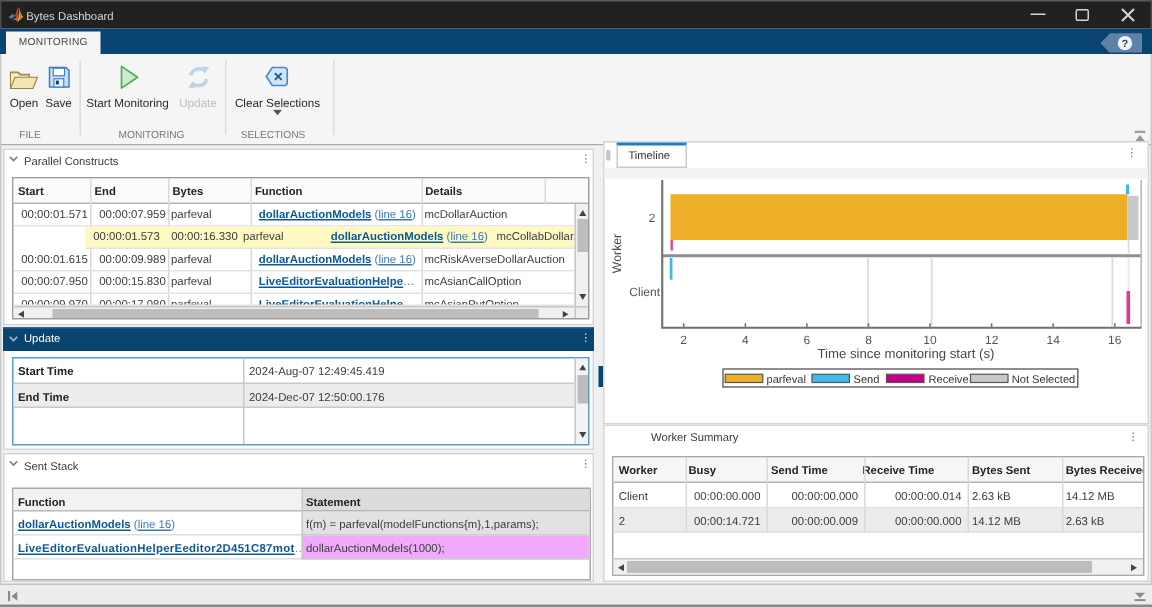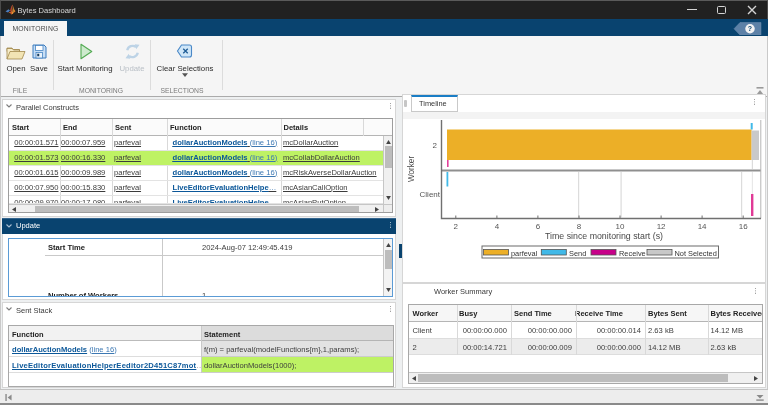--- a/index.html
+++ b/index.html
@@ -19,31 +19,31 @@
 .tlabel{top:64px;font-size:7.8px;color:#2b2b2b;text-align:center;}
 .glabel{top:87px;font-size:6.8px;color:#7a7a7a;text-align:center;}
 
 .panel{background:#ffffff;border:1px solid #d6d6d6;}
 .phead{font-size:7.5px;color:#3a3a3a;}
 .dots{color:#555;font-size:7px;letter-spacing:0;}
 .b{font-weight:bold;}
 .hcell{font-size:7.5px;color:#222;white-space:nowrap;}
 .vline{position:absolute;width:1px;background:#d9d9d9;}
 .pcrow{position:absolute;left:0;width:374px;height:15px;border-bottom:1px solid #e3e3e3;font-size:7.6px;color:#3c3c3c;overflow:hidden;}
-.pcrow.sel{background:#bef264;}
-.pcrow > span{position:absolute;top:1.5px;text-decoration:underline;}
+.pcrow.sel{background:#fef9c3;margin-left:48px;}
+.pcrow > span{position:absolute;top:1.5px;}
 .c1{left:0;width:49.5px;text-align:right;}
-.c2{left:52px;width:49.5px;}
+.c2{left:52px;width:49.5px;text-align:right;}
 .c3{left:105px;}
 .c4{left:163.5px;width:107px;white-space:nowrap;}
 .c5{left:274px;}
 .lk{color:#0b5799;font-weight:bold;text-decoration:underline;}
 .lk2{color:#3c78b3;text-decoration:underline;}
 .ln{color:#3c78b3;}
-.srow{position:absolute;left:0;width:374px;border-bottom:1px solid #c9c9c9;font-size:7.6px;overflow:hidden;margin-left:36px;}
+.srow{position:absolute;left:0;width:374px;border-bottom:1px solid #c9c9c9;font-size:7.6px;overflow:hidden;}
 .sl{position:absolute;left:3px;top:4px;font-weight:bold;color:#222;}
 .sv{position:absolute;left:157px;top:4px;color:#3c3c3c;}
 .wsrow{position:absolute;left:0;width:353px;height:16.5px;border-bottom:1px solid #ddd;font-size:7.6px;color:#3c3c3c;overflow:hidden;}
 .wsrow > span{position:absolute;top:4px;}
 .w1{left:3.5px;}
 .w2{left:50px;width:48px;text-align:right;}
 .w3{left:105px;width:58px;text-align:right;}
 .w4{left:170px;width:62px;text-align:right;}
 .w5{left:239px;}
 .w6{left:301.5px;}
@@ -135,21 +135,21 @@
 <svg class="abs" style="left:6px;top:104px" width="6" height="4" viewBox="0 0 6 4">
     <path d="M0.5 0.5 L3 3 L5.5 0.5" stroke="#7d7d7d" stroke-width="1.1" fill="none"></path>
   </svg>
 <div class="abs phead" style="left:16px;top:103px">Parallel Constructs</div>
 <div class="abs dots" style="left:387px;top:102px">⋮</div>
 
 <div class="abs" id="pctable" style="left:8px;top:118px;width:385px;height:95px;border:1px solid #9d9d9d;background:#fff;overflow:hidden">
  <div class="abs hrow" style="left:0;top:0;width:383px;height:17px;background:#fbfbfb;border-bottom:1px solid #b5b5b5"></div>
  <div class="abs hcell b" style="left:3px;top:4px">Start</div>
  <div class="abs hcell b" style="left:54px;top:4px">End</div>
- <div class="abs hcell b" style="left:106px;top:4px">Sent</div>
+ <div class="abs hcell b" style="left:106px;top:4px">Bytes</div>
  <div class="abs hcell b" style="left:161px;top:4px">Function</div>
  <div class="abs hcell b" style="left:274.5px;top:4px">Details</div>
 
  <div class="abs vline" style="left:51px;top:0;height:85px"></div>
  <div class="abs vline" style="left:103px;top:0;height:85px"></div>
  <div class="abs vline" style="left:157.5px;top:0;height:85px"></div>
  <div class="abs vline" style="left:271.5px;top:0;height:85px"></div>
  <div class="abs vline" style="left:354px;top:0;height:17px"></div>
 
  <div class="pcrow" style="top:17px">
@@ -214,23 +214,23 @@
     <path d="M0.5 0.5 L3 3 L5.5 0.5" stroke="#a9bdd1" stroke-width="1.1" fill="none"></path>
   </svg>
 <div class="abs phead" style="left:16px;top:221px;color:#ffffff">Update</div>
 <div class="abs dots" style="left:387px;top:221px;color:#fff">⋮</div>
 
 <div class="abs" style="left:8px;top:238px;width:385px;height:59px;border:1px solid #5b9bd5;background:#fff;overflow:hidden">
  <div class="srow" style="top:0;height:17px">
       <span class="sl">Start Time</span>
       <span class="sv">2024-Aug-07 12:49:45.419</span>
     </div>
- <div class="srow" style="top:48.5px;height:10.5px;border-bottom:none">
-      <span class="sl" style="top:3px">Number of Workers</span>
-      <span class="sv" style="top:3px">1</span>
+ <div class="srow" style="top:17px;height:16px;background:#ececec">
+      <span class="sl">End Time</span>
+      <span class="sv">2024-Dec-07 12:50:00.176</span>
     </div>
  <div class="abs" style="left:153px;top:0;width:1px;height:57px;background:#c9c9c9"></div>
 
  <div class="abs" style="left:374px;top:0;width:9px;height:57px;background:#f3f3f3;border-left:1px solid #c6c6c6"></div>
  <svg class="abs" style="left:376.5px;top:4px" width="5" height="4" viewBox="0 0 6 5">
       <path d="M3 0 L6 5 H0 Z" fill="#444"></path>
     </svg>
  <div class="abs" style="left:375.5px;top:11px;width:7px;height:19px;background:#bdbdbd"></div>
  <svg class="abs" style="left:376.5px;top:49px" width="5" height="4" viewBox="0 0 6 5">
       <path d="M3 5 L6 0 H0 Z" fill="#444"></path>
@@ -245,21 +245,21 @@
 <div class="abs dots" style="left:387px;top:305px">⋮</div>
 
 <div class="abs" style="left:8px;top:325px;width:386px;height:62px;border:1px solid #a8a8a8;background:#fff;overflow:hidden">
  <div class="abs" style="left:0;top:0;width:384px;height:15px;background:#f2f2f2;border-bottom:1px solid #bbb"></div>
  <div class="abs" style="left:192px;top:0;width:192px;height:15px;background:#dcdcdc;border-bottom:1px solid #b5b5b5"></div>
  <div class="abs hcell b" style="left:3px;top:3.5px">Function</div>
  <div class="abs hcell b" style="left:195px;top:3.5px">Statement</div>
  <div class="abs" style="left:0;top:15px;width:192px;height:16px;border-bottom:1px solid #ddd;font-size:7.6px;padding:3.5px 0 0 3px"><a class="lk">dollarAuctionModels</a> <span class="ln">(<a class="lk2">line 16</a>)</span></div>
  <div class="abs" style="left:192px;top:15px;width:192px;height:16px;background:#e2e2e2;border-bottom:1px solid #ccc;font-size:7.6px;color:#3c3c3c;padding:3.5px 0 0 3px">f(m) = parfeval(modelFunctions{m},1,params);</div>
  <div class="abs" style="left:0;top:31px;width:192px;height:16px;border-bottom:1px solid #ddd;font-size:7.6px;padding:3.5px 0 0 3px;white-space:nowrap;overflow:hidden"><a class="lk" style="letter-spacing:0.2px">LiveEditorEvaluationHelperEeditor2D451C87mot</a><span style="color:#888">…</span></div>
- <div class="abs" style="left:192px;top:31px;width:192px;height:16px;background:#bef264;border-bottom:1px solid #ccc;font-size:7.6px;color:#3c3c3c;padding:3.5px 0 0 3px">dollarAuctionModels(1000);</div>
+ <div class="abs" style="left:192px;top:31px;width:192px;height:16px;background:#f0abfc;border-bottom:1px solid #ccc;font-size:7.6px;color:#3c3c3c;padding:3.5px 0 0 3px">dollarAuctionModels(1000);</div>
  <div class="abs" style="left:191.5px;top:0;width:1px;height:47px;background:#c9c9c9"></div>
 </div>
 
 <div class="abs" style="left:0;top:389px;width:768px;height:16px;background:#ededed;border-top:1px solid #c3c3c3"></div>
 <div class="abs" style="left:0;top:403px;width:768px;height:2px;background:#8a8a8a"></div>
 <svg class="abs" style="left:4.5px;top:394px" width="7" height="7" viewBox="0 0 8 8">
     <path d="M1.2 0 V8" stroke="#8a8a8a" stroke-width="1.6"></path>
     <path d="M7.5 0.5 L3 4 L7.5 7.5 Z" fill="#8a8a8a"></path>
   </svg>
 <svg class="abs" style="left:756px;top:394.5px" width="8" height="6" viewBox="0 0 8 6">

